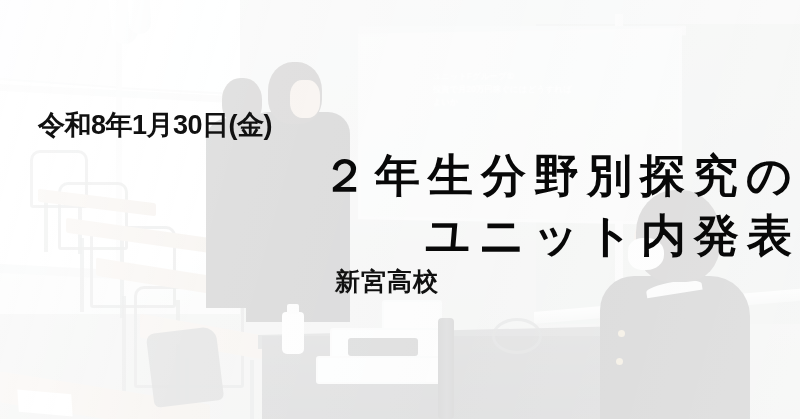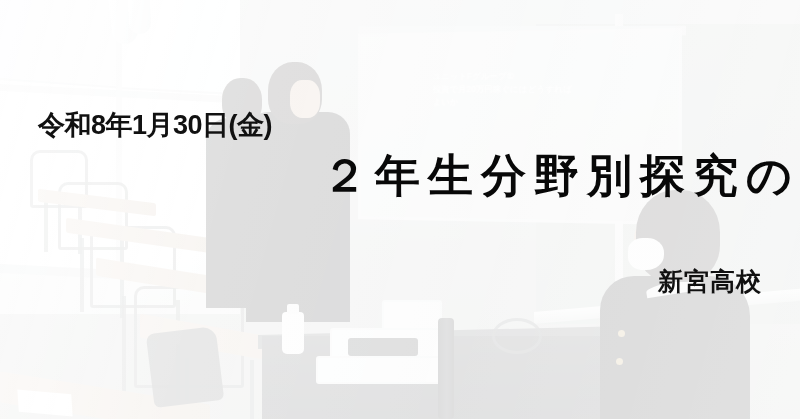--- a/index.html
+++ b/index.html
@@ -335,24 +335,24 @@
     font-size: 45px;
     font-weight: 700;
     color: #080808;
     letter-spacing: 8px;
     line-height: 1.33;
     white-space: nowrap;
     text-align: right;
   }
   .subtitle {
     position: absolute;
-    left: 0;
+    left: 6px;
     top: 265px;
     width: 762px;
-    text-align: right;
+    text-align: center;
     font-size: 25px;
     font-weight: 700;
     color: #111111;
     letter-spacing: 1px;
     white-space: nowrap;
   }
 </style>
 </head>
 <body>
 
@@ -437,18 +437,19 @@
 
     <div class="wash"></div>
     <div class="wash-grad"></div>
   </div>
 
   <div class="text-layer">
     <div class="date">令和8年1月30日(金)</div>
 
     <div class="title-block">
       <div class="title-line">２年生分野別探究の</div>
+      <div class="title-line">ユニット内発表</div>
     </div>
 
     <div class="subtitle">新宮高校</div>
   </div>
 
 </div>
 
 </body></html>

